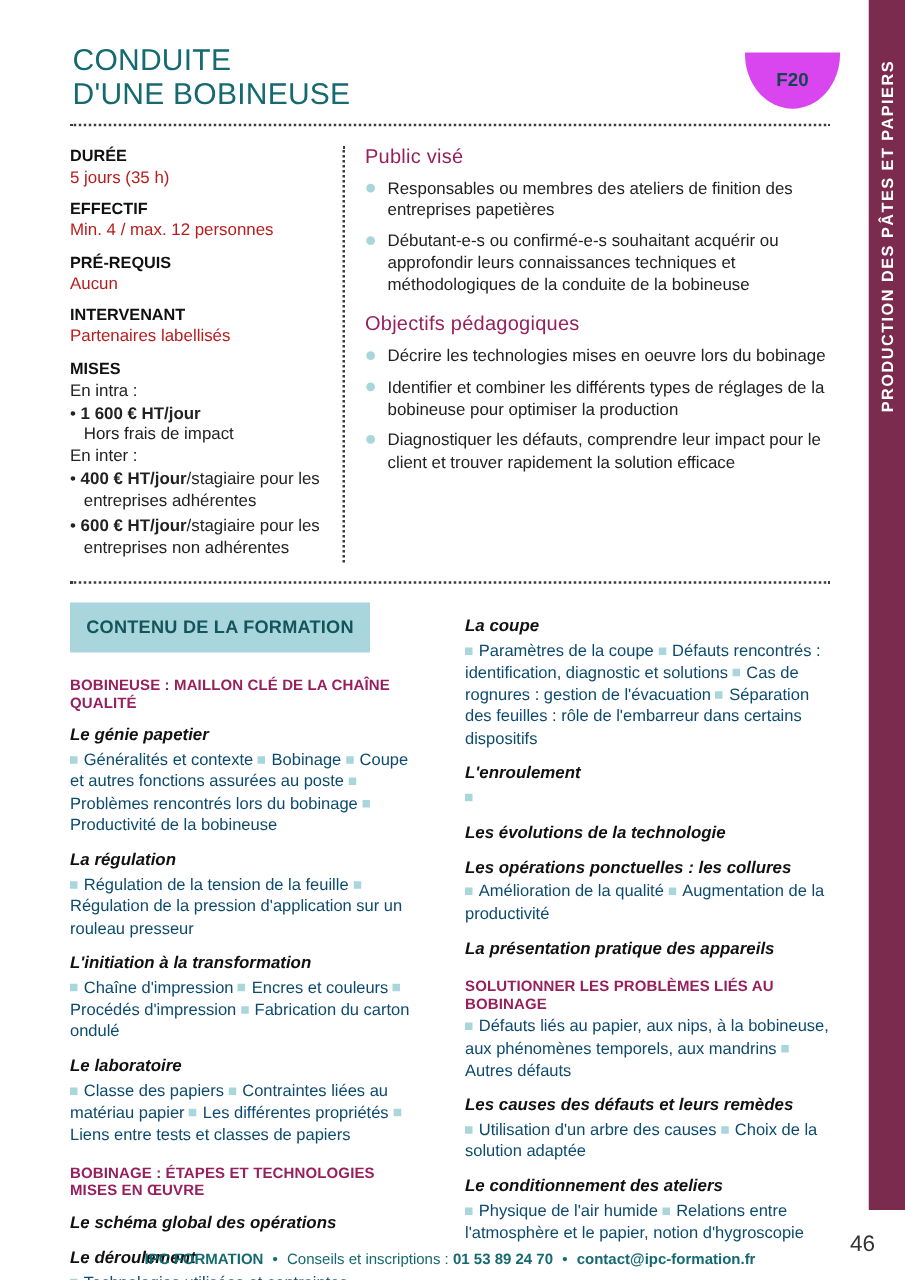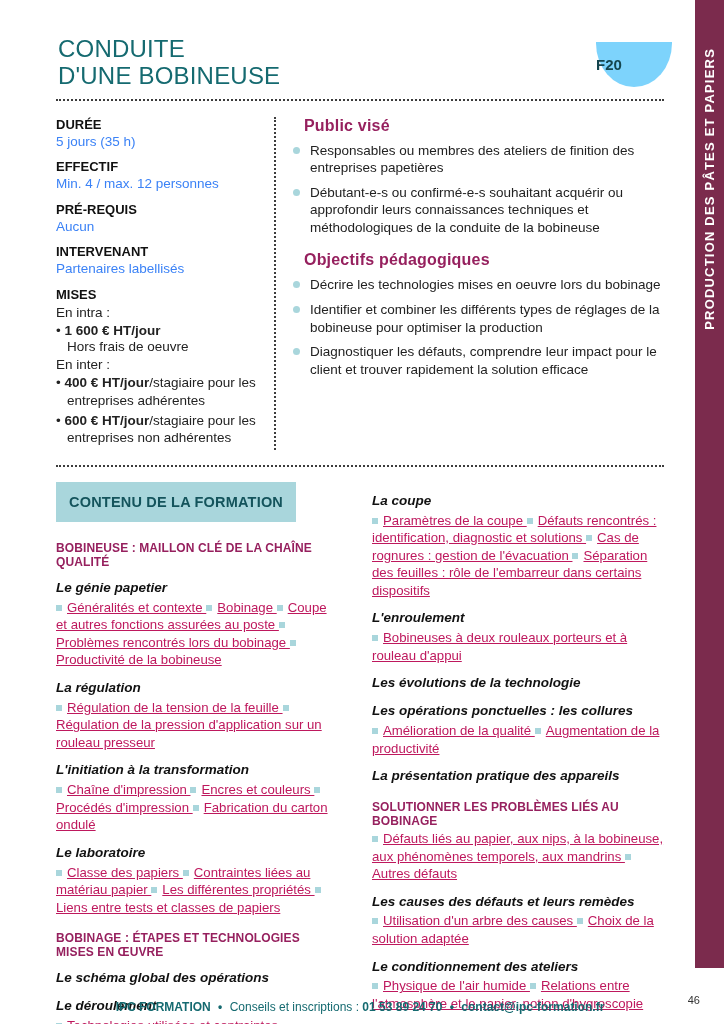--- a/index.html
+++ b/index.html
@@ -8,65 +8,65 @@
   .page { position:relative; width:724px; height:1024px; background:#fff; overflow:hidden; }
 
   
   .band { position:absolute; top:0; right:0; width:29px; height:968px; background:#7b2b4d; }
   .band-text { position:absolute; top:48px; left:7px; writing-mode:vertical-rl; transform:rotate(180deg);
     color:#fff; font-weight:bold; font-size:13px; letter-spacing:1.2px; white-space:nowrap; }
 
   
   .header { position:relative; padding:36px 0 0 58px; }
   .title { color:#156a70; font-size:24px; line-height:1.12; font-weight:normal; letter-spacing:0.2px; }
-  .badge { position:absolute; top:42px; right:52px; width:76px; height:45px; background:#7dd3fc;
-    border-radius:0 0 40px 40px / 0 0 46px 46px; display:flex; align-items:center; justify-content:flex-start; }
+  .badge { position:absolute; top:42px; right:52px; width:76px; height:45px; background:#d946ef;
+    border-radius:0 0 40px 40px / 0 0 46px 46px; display:flex; align-items:center; justify-content:center; }
   .badge span { font-weight:bold; font-size:15px; color:#14454e; }
 
   .dots-h { border-top:2px dotted #3c3c3c; margin:9px 60px 0 56px; }
 
   
   .top-info { display:flex; margin:14px 60px 0 56px; }
   .info-col { width:212px; flex:none; padding-top:2px; }
   .dots-v { flex:none; border-left:2px dotted #3c3c3c; margin:2px 16px 6px 6px; }
   .visee-col { flex:1; padding-top:2px; }
 
   .field { margin-bottom:9px; }
   .field-label { font-weight:bold; font-size:13px; color:#111; margin-bottom:1px; }
-  .field-value { font-size:13.5px; line-height:1.3; color:#3b82f6; }
+  .field-value { font-size:13.5px; line-height:1.3; color:#b91c1c; }
   .tarif-sub { font-size:13.5px; margin-top:3px; }
   .price-line { font-size:13.5px; line-height:1.3; padding-left:11px; text-indent:-11px; margin-top:2px; }
   .price-line::before { content:"• "; }
   .price-note { font-size:13.5px; padding-left:11px; margin-bottom:3px; }
   .b { font-weight:bold; }
 
-  .magenta-h { color:#96205e; font-size:16px; font-weight:bold; margin:0 12px 7px; letter-spacing:0.2px; }
+  .magenta-h { color:#96205e; font-size:16px; font-weight:normal; margin:0 0 7px; letter-spacing:0.2px; }
   .magenta-h.second { margin-top:15px; }
   .dot-list { list-style:none; }
   .dot-list li { position:relative; font-size:13.5px; line-height:1.3; padding-left:18px; margin-bottom:7px; color:#222; }
   .dot-list li::before { content:""; position:absolute; left:1px; top:5px; width:7px; height:7px;
     border-radius:50%; background:#a9d6dc; }
 
   
   .content { margin:15px 60px 0 56px; }
   .content-cols { display:flex; }
   .ccol-left { width:284px; flex:none; margin-right:32px; }
   .ccol-right { flex:1; }
   .content-box { display:inline-block; background:#a9d6dc; color:#14545c; font-weight:bold;
     font-size:14.5px; padding:12px 13px; letter-spacing:0.2px; margin-bottom:4px; }
   .group-h { color:#96205e; font-size:12px; font-weight:bold; margin-top:15px; letter-spacing:0.1px; }
   .topic-h { font-size:13.5px; font-weight:bold; color:#111; margin-top:11px; line-height:1.25;font-style:italic; }
-  .topic-items { font-size:13.2px; line-height:1.33; color:#be185d; margin-top:2px;text-decoration:underline; }
+  .topic-items { font-size:13.2px; line-height:1.33; color:#0c4a6e; margin-top:2px; }
   .sq { display:inline-block; width:6px; height:6px; background:#a9d6dc; margin:0 5px 1px 0; }
 
   
   .footer { position:absolute; left:56px; right:60px; bottom:10px; text-align:center;
     color:#156a70; font-size:12px; }
   .footer .sep { margin:0 4px; font-weight:bold; }
-  .page-num { position:absolute; right:24px; bottom:18px; font-size:11px; color:#333; }
+  .page-num { position:absolute; right:24px; bottom:18px; font-size:18px; color:#333; }
 </style>
 </head>
 <body>
 
 <div class="page">
 
   <aside class="band">
     <span class="band-text">PRODUCTION DES PÂTES ET PAPIERS</span>
   </aside>
 
@@ -100,21 +100,21 @@
 
           <div class="field">
             <div class="field-label">INTERVENANT</div>
             <div class="field-value">Partenaires labellisés</div>
           </div>
         </div>
       <div class="field">
         <div class="field-label">MISES</div>
         <div class="tarif-sub">En intra :</div>
         <div class="price-line"><span class="b">1 600 € HT/jour</span></div>
-        <div class="price-note">Hors frais de oeuvre</div>
+        <div class="price-note">Hors frais de impact</div>
         <div class="tarif-sub">En inter :</div>
         <div>
 
             <div class="price-line"><span class="b">400 € HT/jour</span><span>/stagiaire pour les entreprises adhérentes</span></div>
 
             <div class="price-line"><span class="b">600 € HT/jour</span><span>/stagiaire pour les entreprises non adhérentes</span></div>
           </div>
       </div>
     </div>
 
@@ -156,21 +156,21 @@
             <h3 class="group-h">BOBINAGE : ÉTAPES ET TECHNOLOGIES MISES EN ŒUVRE</h3>
             <h4 class="topic-h">Le schéma global des opérations</h4>
             <h4 class="topic-h">Le déroulement</h4>
             <p class="topic-items"><span class="sq"></span><span class="itm">Technologies utilisées et contraintes </span></p>
           </div>
       </div>
       <div class="ccol-right">
           <h4 class="topic-h">La coupe</h4>
           <p class="topic-items"><span class="sq"></span><span class="itm">Paramètres de la coupe </span><span class="sq"></span><span class="itm">Défauts rencontrés : identification, diagnostic et solutions </span><span class="sq"></span><span class="itm">Cas de rognures : gestion de l'évacuation </span><span class="sq"></span><span class="itm">Séparation des feuilles : rôle de l'embarreur dans certains dispositifs </span></p>
           <h4 class="topic-h">L'enroulement</h4>
-          <p class="topic-items"><span class="sq"></span><span class="itm">Bobineuses à deux rouleaux porteurs et à rouleau d'appui </span></p>
+          <p class="topic-items"><span class="sq"></span></p>
           <h4 class="topic-h">Les évolutions de la technologie</h4>
           <h4 class="topic-h">Les opérations ponctuelles : les collures</h4>
           <p class="topic-items"><span class="sq"></span><span class="itm">Amélioration de la qualité </span><span class="sq"></span><span class="itm">Augmentation de la productivité </span></p>
           <h4 class="topic-h">La présentation pratique des appareils</h4>
           <h3 class="group-h">SOLUTIONNER LES PROBLÈMES LIÉS AU BOBINAGE</h3>
           <p class="topic-items"><span class="sq"></span><span class="itm">Défauts liés au papier, aux nips, à la bobineuse, aux phénomènes temporels, aux mandrins </span><span class="sq"></span><span class="itm">Autres défauts </span></p>
           <h4 class="topic-h">Les causes des défauts et leurs remèdes</h4>
           <p class="topic-items"><span class="sq"></span><span class="itm">Utilisation d'un arbre des causes </span><span class="sq"></span><span class="itm">Choix de la solution adaptée </span></p>
           <h4 class="topic-h">Le conditionnement des ateliers</h4>
           <p class="topic-items"><span class="sq"></span><span class="itm">Physique de l'air humide </span><span class="sq"></span><span class="itm">Relations entre l'atmosphère et le papier, notion d'hygroscopie </span></p>

